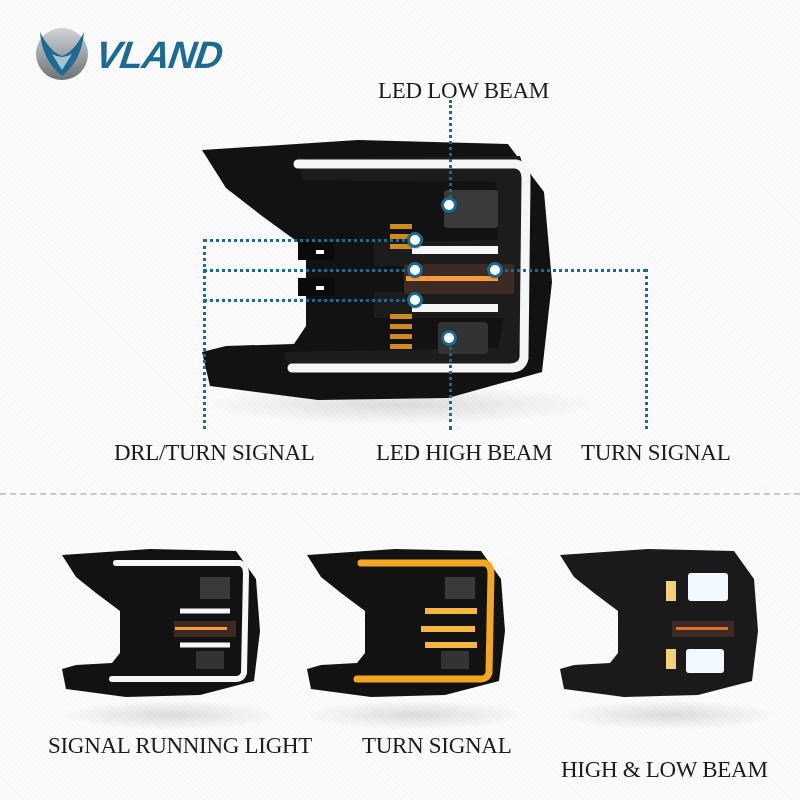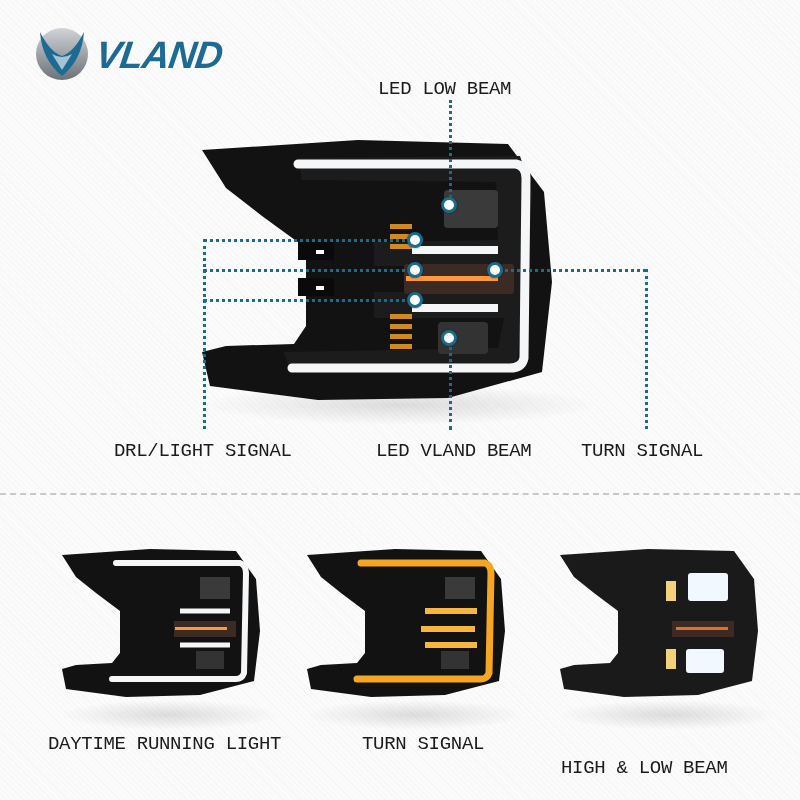--- a/index.html
+++ b/index.html
@@ -10,21 +10,21 @@
     font-family: "Liberation Sans", "DejaVu Sans", sans-serif;
   }
   .abs { position: absolute; }
   .logo { left: 34px; top: 24px; width: 190px; height: 60px; }
   .logo-text {
     position: absolute; left: 62px; top: 10px;
     font: italic bold 38px "Liberation Sans", sans-serif; color: #1d6a93;
     letter-spacing: -1px; transform: skewX(-8deg);
   }
   .label {
-    position: absolute; font-family: Liberation Mono, monospace; font-size: 19px;
+    position: absolute; font-family: Liberation Serif, serif; font-size: 23px;
     color: #1b1b1b; white-space: nowrap; letter-spacing: -0.3px;
   }
   .dot-v { position: absolute; width: 0; border-left: 3px dotted #1b6b8f; }
   .dot-h { position: absolute; height: 0; border-top: 3px dotted #1b6b8f; }
   .marker {
     position: absolute; width: 10px; height: 10px; border-radius: 50%;
     background: #fff; border: 3px solid #1b6b8f; transform: translate(-50%,-50%);
     box-shadow: 0 0 2px rgba(0,0,0,0.4);
   }
   .divider { left: 0; top: 493px; width: 800px; border-top: 2px dashed #c8c8c8; }
@@ -93,22 +93,22 @@
 <div class="marker" style="left:415px;top:300px"></div>
 
 <div class="dot-h" style="left:500px;top:269px;width:146px"></div>
 <div class="dot-v" style="left:645px;top:269px;height:160px"></div>
 <div class="marker" style="left:495px;top:270px"></div>
 
 <div class="dot-v" style="left:449px;top:340px;height:90px"></div>
 <div class="marker" style="left:449px;top:338px"></div>
 
 <div class="label" style="left:378px;top:78px">LED LOW BEAM</div>
-<div class="label" style="left:114px;top:440px">DRL/LIGHT SIGNAL</div>
-<div class="label" style="left:376px;top:440px">LED VLAND BEAM</div>
+<div class="label" style="left:114px;top:440px">DRL/TURN SIGNAL</div>
+<div class="label" style="left:376px;top:440px">LED HIGH BEAM</div>
 <div class="label" style="left:581px;top:440px">TURN SIGNAL</div>
 
 <div class="abs divider"></div>
 
 <svg class="abs" style="left:60px;top:545px" width="205" height="160" viewBox="0 0 205 160">
   <path d="M2 10 L90 4 L176 6 L196 34 L200 86 L194 136 L140 150 L66 152 L6 144 L2 124 L16 120 L52 118 L60 108 L60 66 L36 48 L16 32 Z" fill="#121212"></path>
   <path d="M56 18 L180 18 Q186 20 186 28 L184 128 Q182 134 176 134 L52 134" fill="none" stroke="#f4f6f8" stroke-width="6" stroke-linecap="round"></path>
   <path d="M120 66 L170 66 M120 100 L170 100" stroke="#f4f6f8" stroke-width="5"></path>
   <rect x="114" y="76" width="62" height="16" fill="#3b2b24"></rect>
   <rect x="115" y="82" width="52" height="3" fill="#ff9a3c"></rect>
@@ -130,15 +130,15 @@
   <path d="M2 10 L90 4 L176 6 L196 34 L200 86 L194 136 L140 150 L66 152 L6 144 L2 124 L16 120 L52 118 L60 108 L60 66 L36 48 L16 32 Z" fill="#1a1a1a"></path>
   <rect x="114" y="76" width="62" height="16" fill="#3b2b24"></rect>
   <rect x="118" y="82" width="52" height="3" fill="#e0702a"></rect>
   <rect x="130" y="28" width="40" height="28" rx="3" fill="#f2f8ff"></rect>
   <rect x="128" y="104" width="38" height="24" rx="3" fill="#f2f8ff"></rect>
   <rect x="108" y="36" width="10" height="20" fill="#f1d27a"></rect>
   <rect x="108" y="104" width="10" height="20" fill="#f1d27a"></rect>
 </svg>
 <div class="shadow" style="left:558px;top:700px;width:220px;height:30px"></div>
 
-<div class="label" style="left:48px;top:733px">DAYTIME RUNNING LIGHT</div>
+<div class="label" style="left:48px;top:733px">SIGNAL RUNNING LIGHT</div>
 <div class="label" style="left:362px;top:733px">TURN SIGNAL</div>
 <div class="label" style="left:561px;top:757px">HIGH &amp; LOW BEAM</div>
 
 </body></html>

